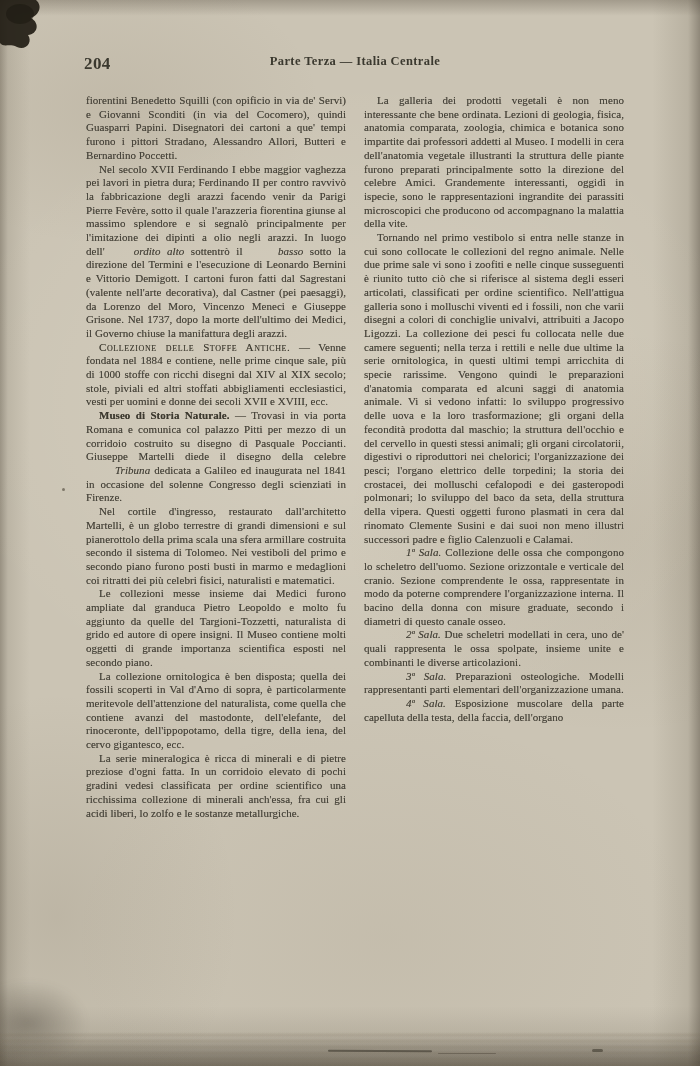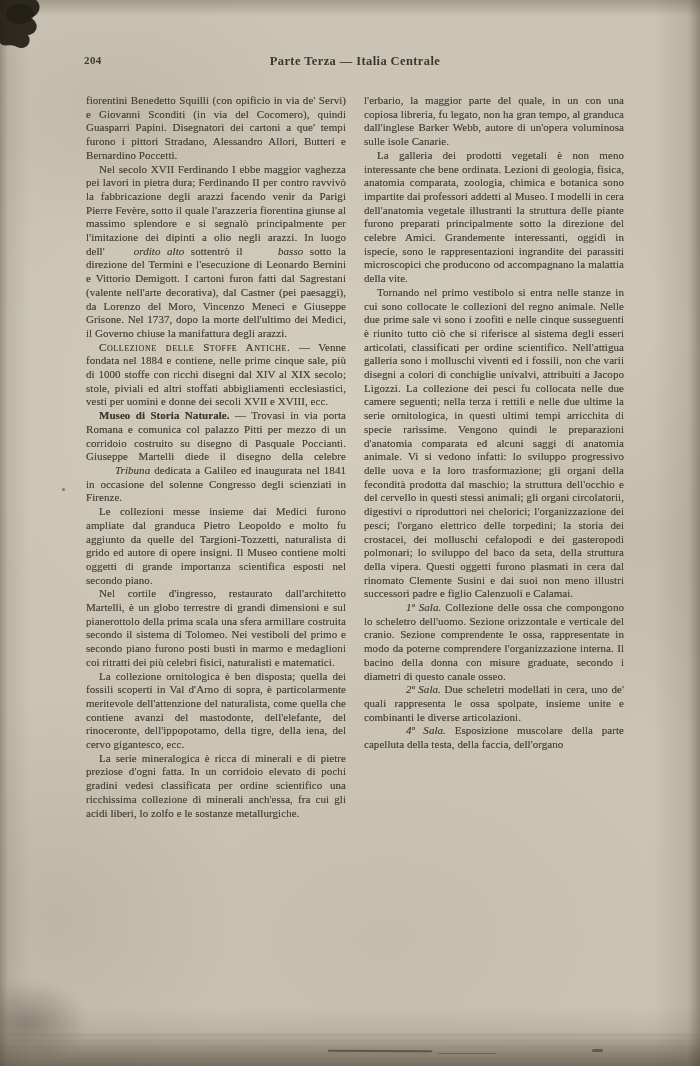--- a/index.html
+++ b/index.html
@@ -40,21 +40,21 @@
     position: relative;
     text-align: center;
     font-size: 12.5px;
     font-weight: bold;
     color: #3b392f;
     letter-spacing: 0.4px;
     height: 18px;
   }
   .page-number {
     position: absolute; left: -2px; top: 0;
-    font-size: 11px;
+    font-size: 17px;
     font-weight: bold;
   }
   .columns {
     display: flex;
     gap: 18px;
     margin-top: 22px;
     height: 952px;
     overflow: hidden;
   }
   .col {
@@ -123,31 +123,31 @@
     <div class="running-header">
       <span class="page-number">204</span>
       <span class="header-title">Parte Terza — Italia Centrale</span>
     </div>
     <div class="columns">
       <div class="col">
           <p class="para"><span>fiorentini Benedetto Squilli (con opificio in via de' Servi) e Giovanni Sconditi (in via del Cocomero), quindi Guasparri Papini. Disegnatori dei cartoni a que' tempi furono i pittori Stradano, Alessandro Allori, Butteri e Bernardino Poccetti.</span></p>
           <p class="para indent"><span>Nel secolo XVII Ferdinando I ebbe maggior vaghezza pei lavori in pietra dura; Ferdinando II per contro ravvivò la fabbricazione degli arazzi facendo venir da Parigi Pierre Fevère, sotto il quale l'arazzeria fiorentina giunse al massimo splendore e si segnalò principalmente per l'imitazione dei dipinti a olio negli arazzi. In luogo dell'</span><span class="italic">ordito alto</span><span> sottentrò il </span><span class="italic">basso</span><span> sotto la direzione del Termini e l'esecuzione di Leonardo Bernini e Vittorio Demigott. I cartoni furon fatti dal Sagrestani (valente nell'arte decorativa), dal Castner (pei paesaggi), da Lorenzo del Moro, Vincenzo Meneci e Giuseppe Grisone. Nel 1737, dopo la morte dell'ultimo dei Medici, il Governo chiuse la manifattura degli arazzi.</span></p>
           <p class="para indent"><span class="smallcaps">Collezione delle Stoffe Antiche.</span><span> — Venne fondata nel 1884 e contiene, nelle prime cinque sale, più di 1000 stoffe con ricchi disegni dal XIV al XIX secolo; stole, piviali ed altri stoffati abbigliamenti ecclesiastici, vesti per uomini e donne dei secoli XVII e XVIII, ecc.</span></p>
           <p class="para indent"><span class="bold">Museo di Storia Naturale.</span><span> — Trovasi in via porta Romana e comunica col palazzo Pitti per mezzo di un corridoio costruito su disegno di Pasquale Poccianti. Giuseppe Martelli diede il disegno della celebre </span><span class="italic">Tribuna</span><span> dedicata a Galileo ed inaugurata nel 1841 in occasione del solenne Congresso degli scienziati in Firenze.</span></p>
+          <p class="para indent"><span>Nel cortile d'ingresso, restaurato dall'architetto Martelli, è un globo terrestre di grandi dimensioni e sul pianerottolo della prima scala una sfera armillare costruita secondo il sistema di Tolomeo. Nei vestiboli del primo e secondo piano furono posti busti in marmo e medaglioni coi ritratti dei più celebri fisici, naturalisti e matematici.</span></p>
           <p class="para indent"><span>Le collezioni messe insieme dai Medici furono ampliate dal granduca Pietro Leopoldo e molto fu aggiunto da quelle del Targioni-Tozzetti, naturalista di grido ed autore di opere insigni. Il Museo contiene molti oggetti di grande importanza scientifica esposti nel secondo piano.</span></p>
-          <p class="para indent"><span>Nel cortile d'ingresso, restaurato dall'architetto Martelli, è un globo terrestre di grandi dimensioni e sul pianerottolo della prima scala una sfera armillare costruita secondo il sistema di Tolomeo. Nei vestiboli del primo e secondo piano furono posti busti in marmo e medaglioni coi ritratti dei più celebri fisici, naturalisti e matematici.</span></p>
           <p class="para indent"><span>La collezione ornitologica è ben disposta; quella dei fossili scoperti in Val d'Arno di sopra, è particolarmente meritevole dell'attenzione del naturalista, come quella che contiene avanzi del mastodonte, dell'elefante, del rinoceronte, dell'ippopotamo, della tigre, della iena, del cervo gigantesco, ecc.</span></p>
           <p class="para indent"><span>La serie mineralogica è ricca di minerali e di pietre preziose d'ogni fatta. In un corridoio elevato di pochi gradini vedesi classificata per ordine scientifico una ricchissima collezione di minerali anch'essa, fra cui gli acidi liberi, lo zolfo e le sostanze metallurgiche.</span></p>
         </div>
       <div class="col">
-          <p class="para"><span>l'erbario, la maggior parte del quale, in un con una copiosa libreria, fu legato, non ha gran tempo, al granduca dall'inglese Barker Webb, autore di un'opera voluminosa sulle isole Canarie.</span></p>
           <p class="para indent"><span>La galleria dei prodotti vegetali è non meno interessante che bene ordinata. Lezioni di geologia, fisica, anatomia comparata, zoologia, chimica e botanica sono impartite dai professori addetti al Museo. I modelli in cera dell'anatomia vegetale illustranti la struttura delle piante furono preparati principalmente sotto la direzione del celebre Amici. Grandemente interessanti, oggidì in ispecie, sono le rappresentazioni ingrandite dei parassiti microscopici che producono od accompagnano la malattia della vite.</span></p>
           <p class="para indent"><span>Tornando nel primo vestibolo si entra nelle stanze in cui sono collocate le collezioni del regno animale. Nelle due prime sale vi sono i zoofiti e nelle cinque susseguenti è riunito tutto ciò che si riferisce al sistema degli esseri articolati, classificati per ordine scientifico. Nell'attigua galleria sono i molluschi viventi ed i fossili, non che varii disegni a colori di conchiglie univalvi, attribuiti a Jacopo Ligozzi. La collezione dei pesci fu collocata nelle due camere seguenti; nella terza i rettili e nelle due ultime la serie ornitologica, in questi ultimi tempi arricchita di specie rarissime. Vengono quindi le preparazioni d'anatomia comparata ed alcuni saggi di anatomia animale. Vi si vedono infatti: lo sviluppo progressivo delle uova e la loro trasformazione; gli organi della fecondità prodotta dal maschio; la struttura dell'occhio e del cervello in questi stessi animali; gli organi circolatorii, digestivi o riproduttori nei chelorici; l'organizzazione dei pesci; l'organo elettrico delle torpedini; la storia dei crostacei, dei molluschi cefalopodi e dei gasteropodi polmonari; lo sviluppo del baco da seta, della struttura della vipera. Questi oggetti furono plasmati in cera dal rinomato Clemente Susini e dai suoi non meno illustri successori padre e figlio Calenzuoli e Calamai.</span></p>
           <p class="para indent"><span class="italic">1ª Sala.</span><span> Collezione delle ossa che compongono lo scheletro dell'uomo. Sezione orizzontale e verticale del cranio. Sezione comprendente le ossa, rappresentate in modo da poterne comprendere l'organizzazione interna. Il bacino della donna con misure graduate, secondo i diametri di questo canale osseo.</span></p>
           <p class="para indent"><span class="italic">2ª Sala.</span><span> Due scheletri modellati in cera, uno de' quali rappresenta le ossa spolpate, insieme unite e combinanti le diverse articolazioni.</span></p>
+          <p class="para indent"><span class="italic">3ª Sala.</span><span> Preparazioni osteologiche. Modelli rappresentanti parti elementari dell'organizzazione umana.</span></p>
           <p class="para indent"><span class="italic">4ª Sala.</span><span> Esposizione muscolare della parte capelluta della testa, della faccia, dell'organo</span></p>
         </div>
     </div>
   </div>
 
   <div class="smudge-bl"></div>
   <div class="bottom-edge"></div>
   <div class="edge-mark mark-1"></div>
   <div class="edge-mark mark-2"></div>
   <div class="edge-mark mark-3"></div>

